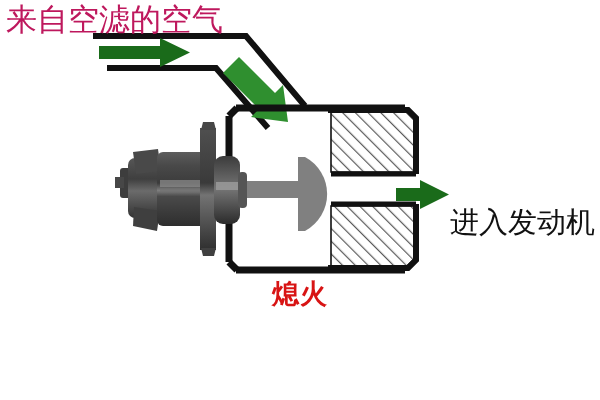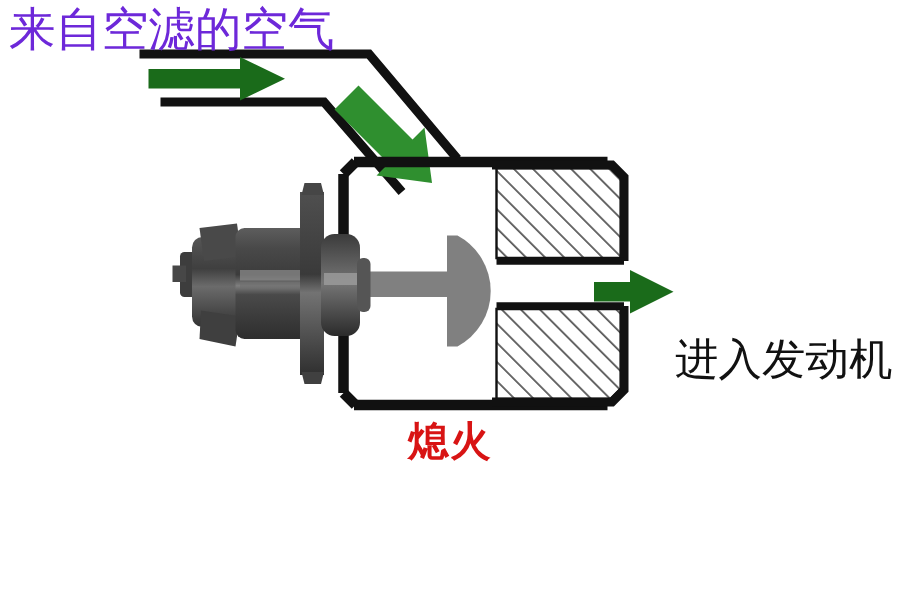--- a/index.html
+++ b/index.html
@@ -3,22 +3,22 @@
 <meta charset="utf-8">
 <style>
   html,body{margin:0;padding:0;background:#ffffff;}
   body{
     width:600px;height:400px;overflow:hidden;position:relative;
     font-family:"Liberation Sans","DejaVu Sans",sans-serif;
   }
   #stage{position:absolute;left:0;top:0;width:600px;height:400px;background:#fff;}
   #stage svg{position:absolute;left:0;top:0;display:block;}
   .lbl{position:absolute;white-space:nowrap;line-height:1;}
-  #label-inlet{left:6px;top:4px;font-size:31px;color:#6d28d9;letter-spacing:0px;}
-  #label-outlet{left:450px;top:208px;font-size:29px;color:#111111;letter-spacing:0px;margin-top:18px;}
+  #label-inlet{left:6px;top:4px;font-size:31px;color:#be185d;letter-spacing:0px;}
+  #label-outlet{left:450px;top:208px;font-size:29px;color:#111111;letter-spacing:0px;}
   #label-state{left:272px;top:281px;font-size:27px;color:#d81414;letter-spacing:1px;font-weight:600;}
 </style>
 </head>
 <body>
 
 <div id="stage">
 
   <svg width="600" height="400" viewBox="0 0 600 400">
 
     <defs>

